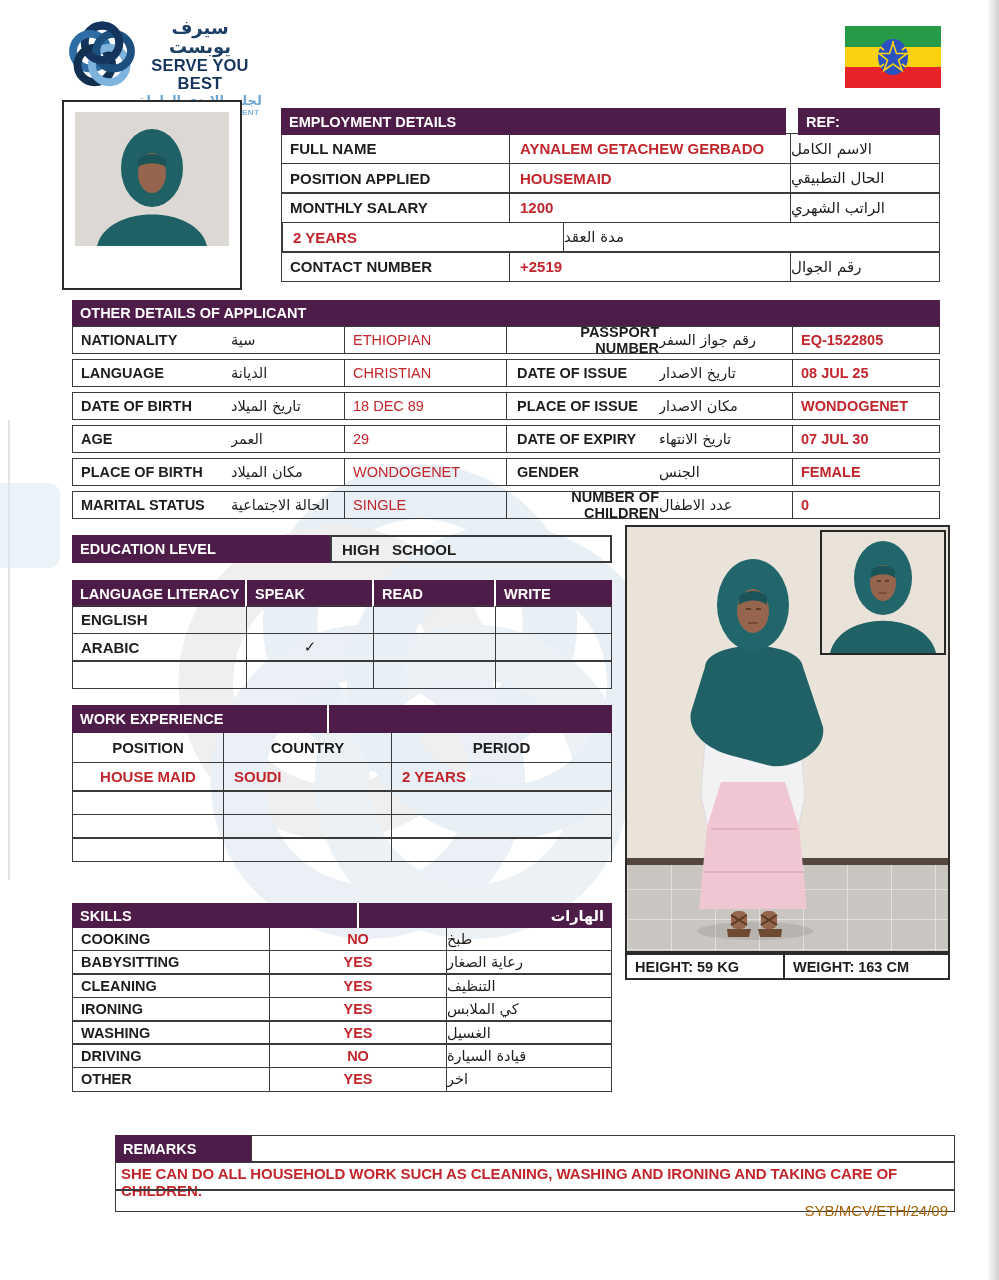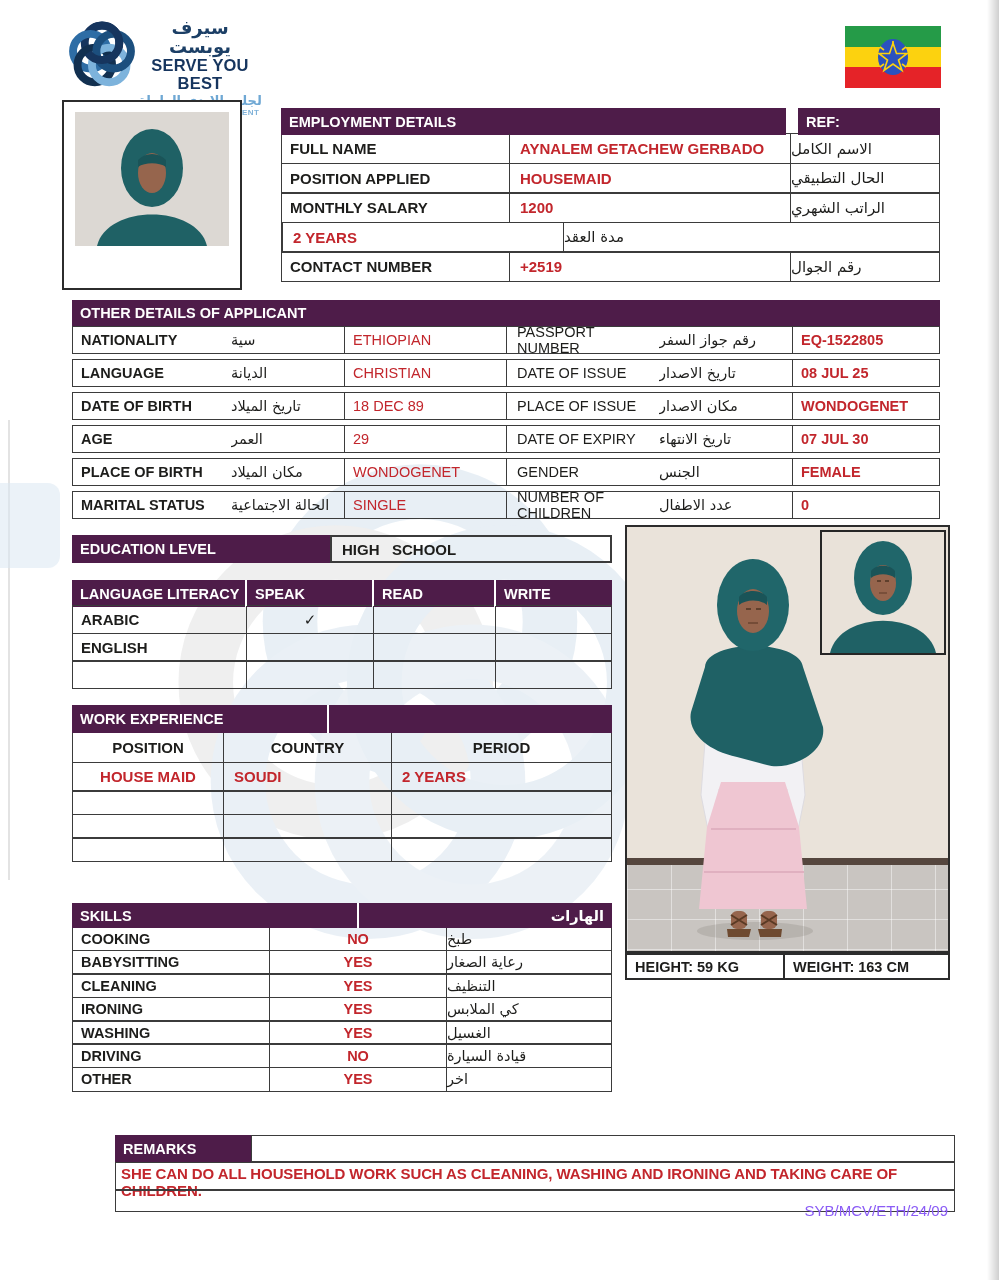--- a/index.html
+++ b/index.html
@@ -43,21 +43,21 @@
   .od{left:72px;top:300px;width:868px;}
   .od-rows{display:flex;flex-direction:column;gap:5px;}
   .od-row{display:flex;height:28px;border:1.6px solid #3b3b3b;box-sizing:border-box;}
   .od-half{display:flex;box-sizing:border-box;align-items:stretch;}
   .od-l{width:434px;border-right:1.6px solid #3b3b3b;}
   .od-r{flex:1;}
   .odc{display:flex;align-items:center;box-sizing:border-box;font-size:14.5px;overflow:hidden;}
   .od-l .lab{width:158px;padding-left:8px;font-weight:700;}
   .od-l .arc{width:113px;justify-content:flex-end;}
   .od-l .val{flex:1;border-left:1.6px solid #3b3b3b;padding-left:8px;font-weight:400;}
-  .od-r .lab{width:152px;padding-left:10px;font-weight:400;}
+  .od-r .lab{width:152px;padding-left:10px;font-weight:700;text-align:right;}
   .od-r .arc{width:133px;justify-content:flex-end;}
   .od-r .val{flex:1;border-left:1.6px solid #3b3b3b;padding-left:8px;font-weight:700;}
 
   
   .edu{left:72px;top:535px;width:540px;height:28px;display:flex;}
   .edu .bar{width:258px;height:28px;box-sizing:border-box;}
   .edu .val{flex:1;border:2px solid #3b3b3b;box-sizing:border-box;display:flex;align-items:center;
             padding-left:10px;font-weight:700;font-size:15px;white-space:pre;background:transparent;}
 
   
@@ -104,21 +104,21 @@
   .hw .c{display:flex;align-items:center;padding-left:8px;font-size:14.5px;font-weight:700;box-sizing:border-box;}
   .hw .c1{width:158px;border-right:2px solid #2c2c2c;}
   .hw .c2{flex:1;}
 
   
   .remarks-tab{left:115px;top:1135px;width:136px;height:27px;}
   .remarks-toprow{left:251px;top:1135px;width:704px;height:27px;border:1.6px solid #3b3b3b;box-sizing:border-box;}
   .remarks-box{left:115px;top:1162px;width:840px;height:50px;border:1.6px solid #3b3b3b;box-sizing:border-box;}
   .remarks-text{position:absolute;left:5px;top:2px;width:830px;font-size:15px;font-weight:700;letter-spacing:-0.1px;}
   .remarks-line{position:absolute;left:0;top:26px;width:100%;height:1.6px;background:#3b3b3b;}
-  .footer-ref{left:780px;top:1202px;width:168px;text-align:right;font-size:15px;color:#8b5cf6;}
+  .footer-ref{left:780px;top:1202px;width:168px;text-align:right;font-size:15px;color:#a16207;}
 
   .wm{position:absolute;left:160px;top:450px;opacity:.38;pointer-events:none;}
 </style>
 </head>
 <body>
 
 <div class="page">
 
   <svg class="wm" width="520" height="520" viewBox="0 0 100 100">
     <g fill="none" stroke-width="10.5">
@@ -287,28 +287,28 @@
   </div>
 
   <div class="abs lang">
     <div class="lang-hdr purple">
       <div class="hc" style="width:173px;">LANGUAGE LITERACY</div>
       <div class="hc" style="width:127px;">SPEAK</div>
       <div class="hc" style="width:122px;">READ</div>
       <div class="hc" style="flex:1;">WRITE</div>
     </div>
     <div class="lrow">
+      <div class="c lc0">ENGLISH</div>
+      <div class="c lc1"></div>
+      <div class="c lc2"></div>
+      <div class="c lc3"></div>
+    </div>
+    <div class="lrow">
       <div class="c lc0">ARABIC</div>
       <div class="c lc1">✓</div>
-      <div class="c lc2"></div>
-      <div class="c lc3"></div>
-    </div>
-    <div class="lrow">
-      <div class="c lc0">ENGLISH</div>
-      <div class="c lc1"></div>
       <div class="c lc2"></div>
       <div class="c lc3"></div>
     </div>
     <div class="lrow">
       <div class="c lc0"></div>
       <div class="c lc1"></div>
       <div class="c lc2"></div>
       <div class="c lc3"></div>
     </div>
   </div>

